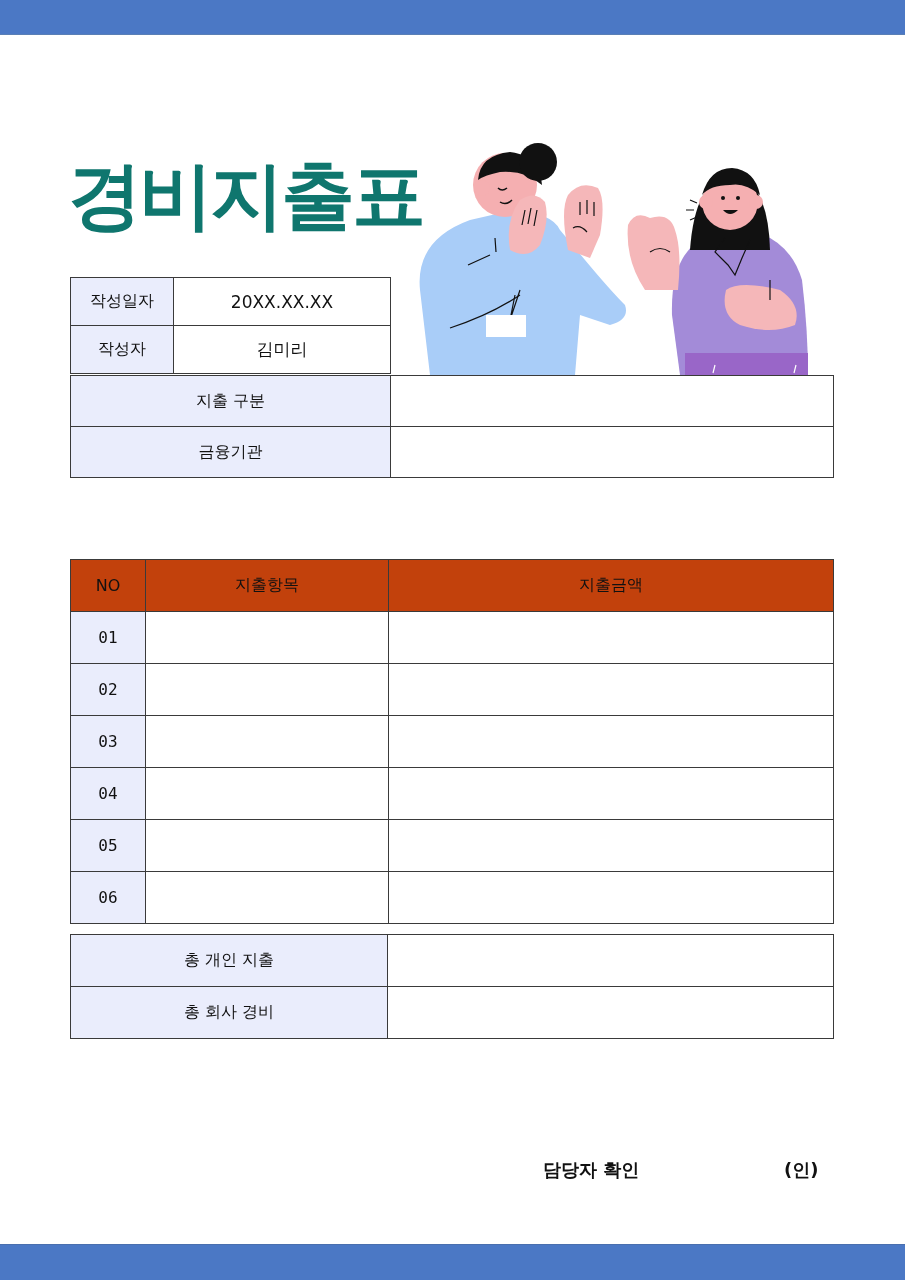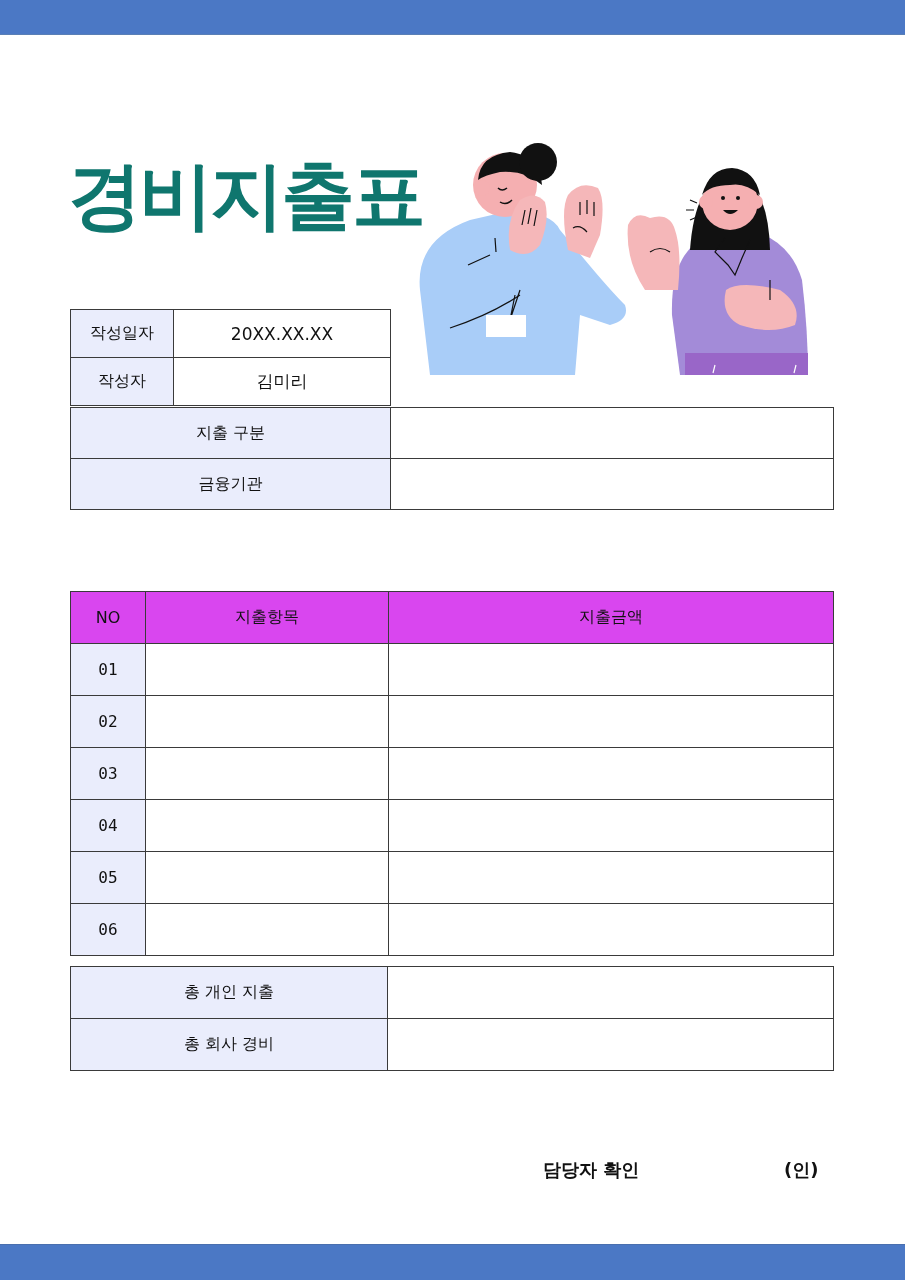--- a/index.html
+++ b/index.html
@@ -9,27 +9,27 @@
   .bar { position: absolute; left: 0; width: 905px; background: #4B78C5; }
   .bar.top { top: 0; height: 35px; border-bottom: 1px solid #5a7fb5; }
   .bar.bottom { top: 1244px; height: 36px; border-top: 1px solid #4a6fae; }
 
   .title {
     position: absolute; left: 68px; top: 150px;
     font-size: 74px; font-weight: bold; letter-spacing: -3px; color: #0f766e;
     line-height: 90px;
   }
 
-  table { border-collapse: collapse; position: absolute; table-layout: fixed; margin-top: 32px; }
+  table { border-collapse: collapse; position: absolute; table-layout: fixed; }
   td, th {
     border: 1.5px solid #3a3a3a; text-align: center; vertical-align: middle;
     font-size: 16px; font-weight: normal; color: #111;
   }
   .lbl { background: #EAEDFC; }
-  .hdr { background: #d946ef; text-align: center; }
+  .hdr { background: #c2410c; text-align: center; }
   .val { background: #ffffff; }
 
   #info { left: 70px; top: 277px; width: 320px; }
   #info td { height: 48px; }
   #info col.c1 { width: 103px; }
   #info col.c2 { width: 217px; }
   #info td.val { font-size: 17px; }
 
   #section { left: 70px; top: 375px; width: 763px; }
   #section col.c1 { width: 320px; }

